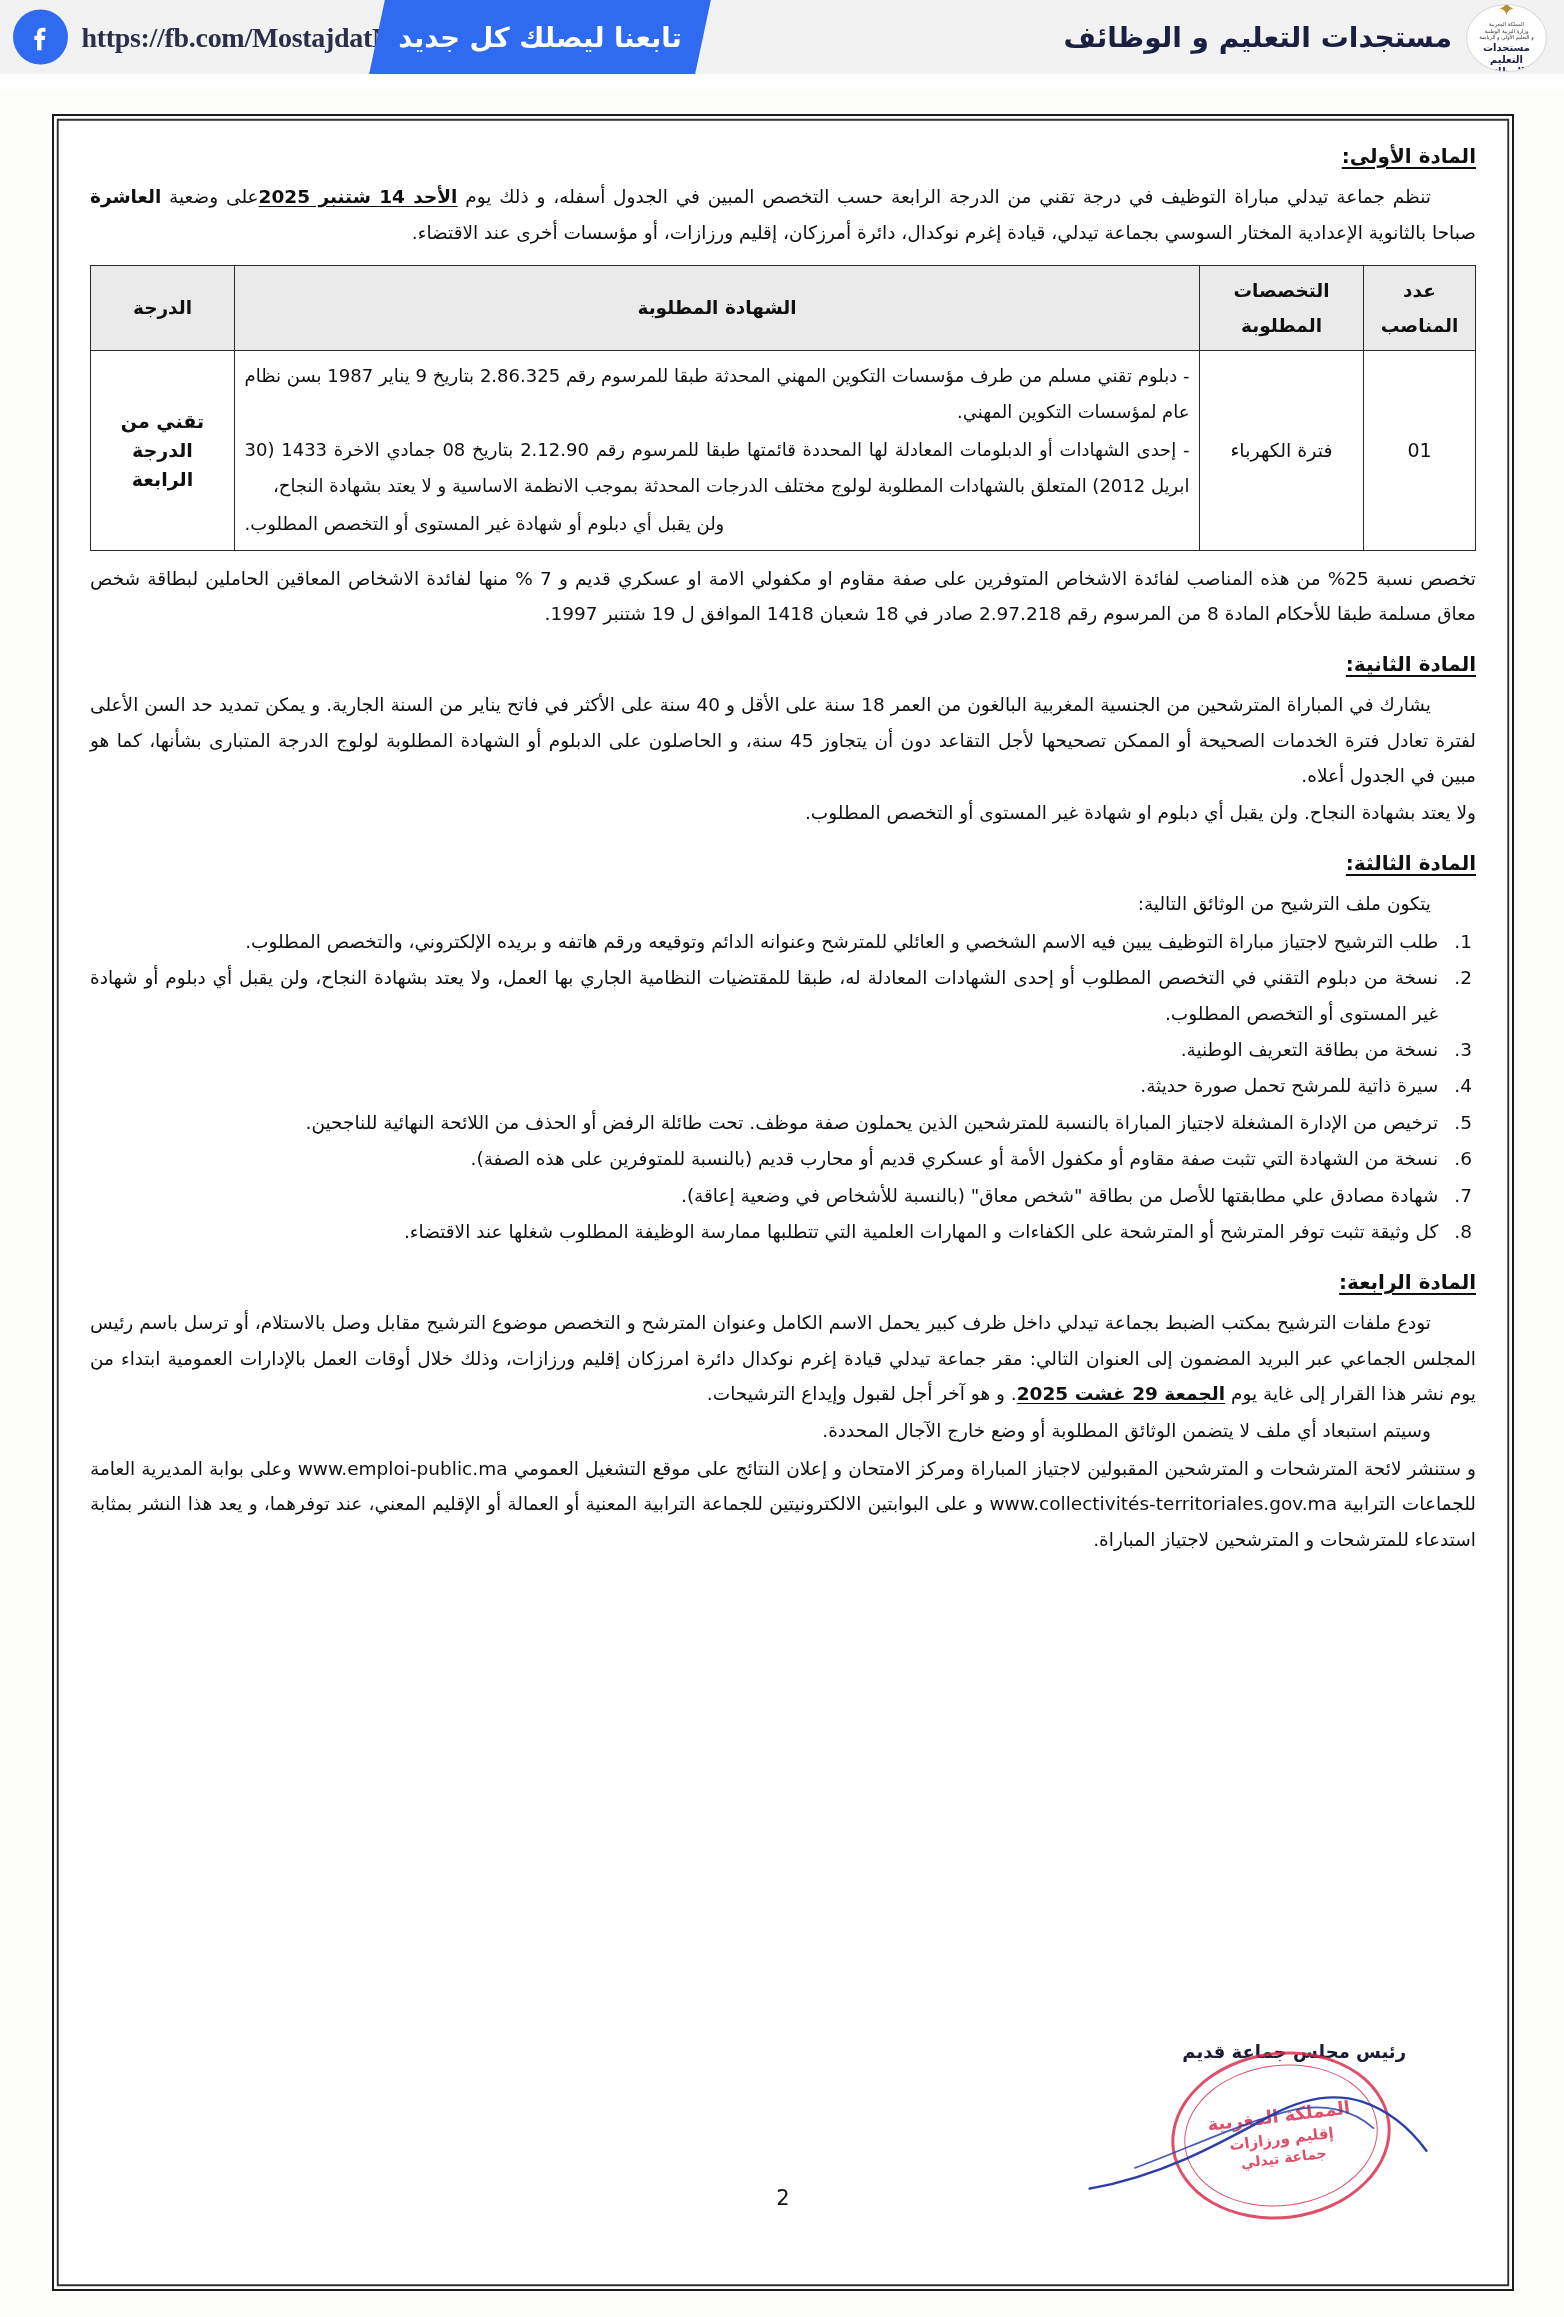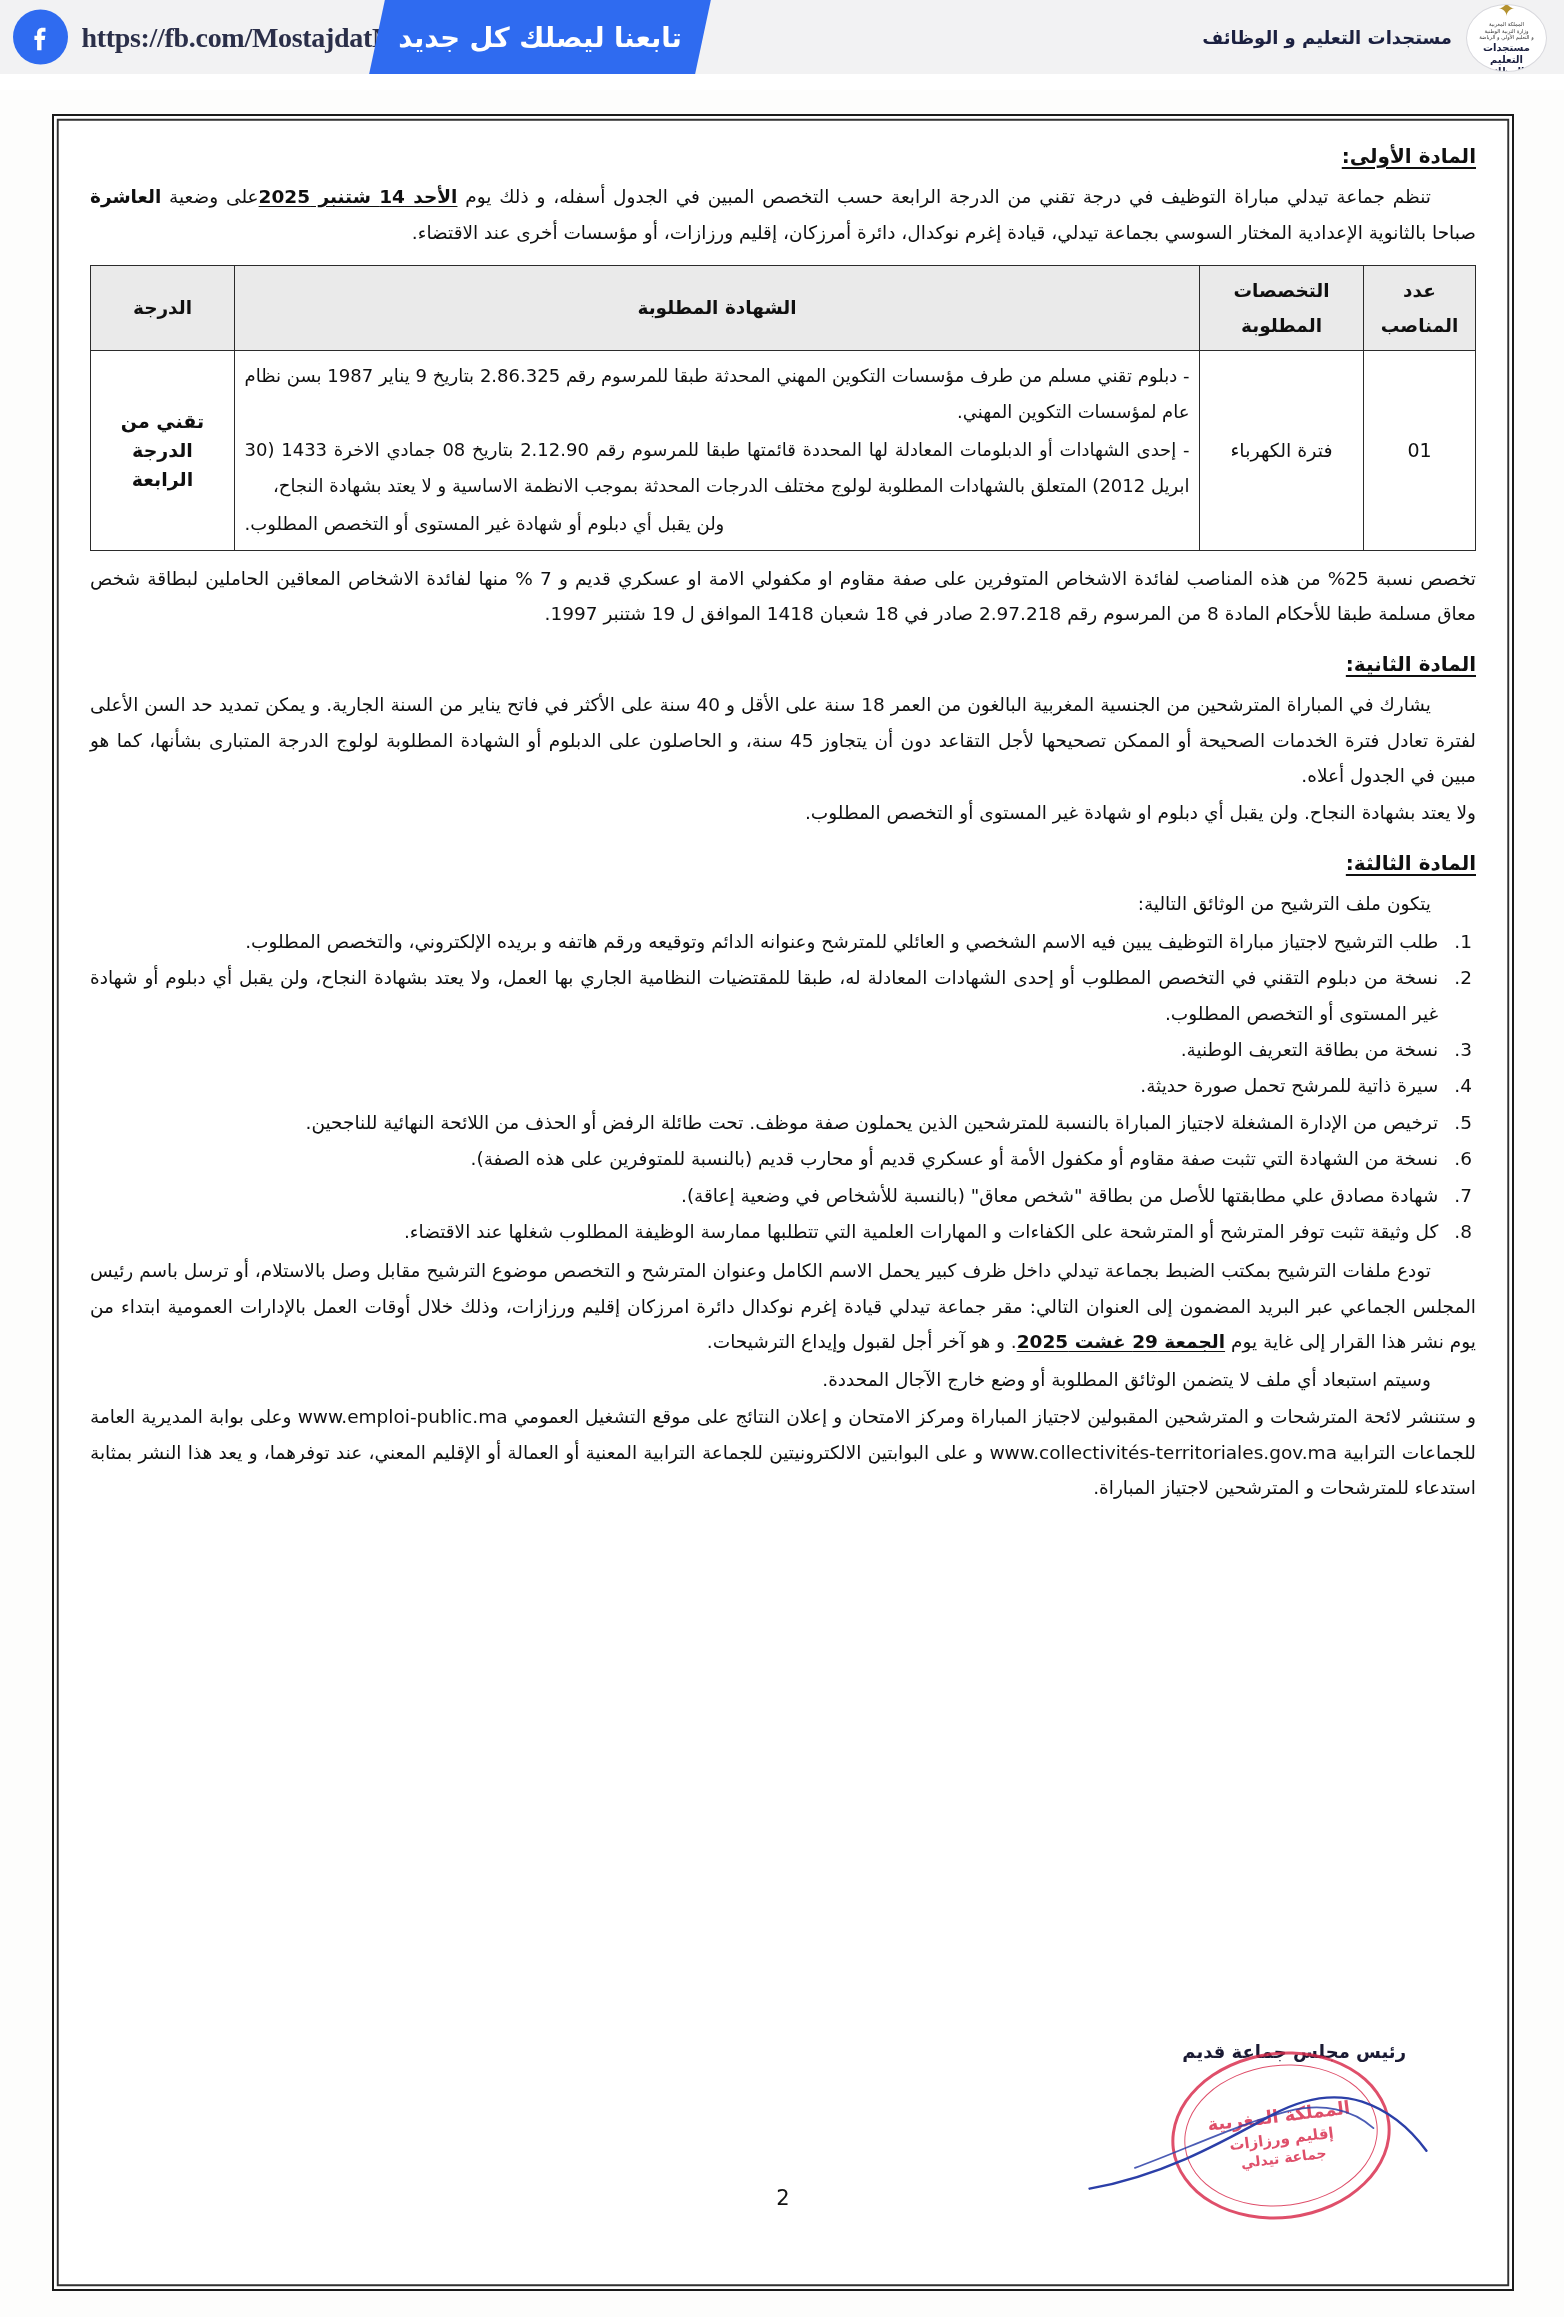--- a/index.html
+++ b/index.html
@@ -75,21 +75,21 @@
     font-size: 27.4px;
     font-weight: bold;
     white-space: nowrap;
     direction: rtl;
   }
   .banner-right-title {
     position: absolute;
     right: 112px;
     top: 50%;
     transform: translateY(-50%);
-    font-size: 18px;
+    font-size: 28px;
     font-weight: bold;
     color: #1b2040;
     white-space: nowrap;
     direction: rtl;
   }
   .emblem {
     position: absolute;
     right: 17px;
     top: 3.8px;
     width: 81px;
@@ -334,20 +334,21 @@
     <li>طلب الترشيح لاجتياز مباراة التوظيف يبين فيه الاسم الشخصي و العائلي للمترشح وعنوانه الدائم وتوقيعه ورقم هاتفه و بريده الإلكتروني، والتخصص المطلوب.</li>
     <li>نسخة من دبلوم التقني في التخصص المطلوب أو إحدى الشهادات المعادلة له، طبقا للمقتضيات النظامية الجاري بها العمل، ولا يعتد بشهادة النجاح، ولن يقبل أي دبلوم أو شهادة غير المستوى أو التخصص المطلوب.</li>
     <li>نسخة من بطاقة التعريف الوطنية.</li>
     <li>سيرة ذاتية للمرشح تحمل صورة حديثة.</li>
     <li>ترخيص من الإدارة المشغلة لاجتياز المباراة بالنسبة للمترشحين الذين يحملون صفة موظف. تحت طائلة الرفض أو الحذف من اللائحة النهائية للناجحين.</li>
     <li>نسخة من الشهادة التي تثبت صفة مقاوم أو مكفول الأمة أو عسكري قديم أو محارب قديم (بالنسبة للمتوفرين على هذه الصفة).</li>
     <li>شهادة مصادق علي مطابقتها للأصل من بطاقة "شخص معاق" (بالنسبة للأشخاص في وضعية  إعاقة).</li>
     <li>كل وثيقة تثبت توفر المترشح أو المترشحة على الكفاءات و المهارات العلمية التي تتطلبها ممارسة الوظيفة المطلوب شغلها عند الاقتضاء.</li>
   </ol>
 
+  <span class="art-head">المادة الرابعة:</span>
   <p class="para"><span>تودع ملفات الترشيح بمكتب الضبط بجماعة تيدلي داخل ظرف كبير يحمل الاسم الكامل وعنوان المترشح و التخصص موضوع الترشيح مقابل وصل بالاستلام، أو ترسل باسم رئيس المجلس الجماعي عبر البريد المضمون إلى العنوان التالي: مقر جماعة  تيدلي قيادة إغرم نوكدال دائرة  امرزكان إقليم ورزازات، وذلك  خلال  أوقات  العمل  بالإدارات العمومية ابتداء من يوم نشر هذا القرار إلى غاية يوم </span><span class="u">الجمعة 29 غشت 2025</span><span>. و هو آخر أجل لقبول وإيداع الترشيحات.</span></p>
   <p class="para">وسيتم استبعاد أي ملف لا يتضمن الوثائق المطلوبة أو وضع خارج الآجال المحددة.</p>
   <p class="para noind"><span>و ستنشر لائحة المترشحات و المترشحين المقبولين لاجتياز المباراة ومركز الامتحان و إعلان النتائج على موقع التشغيل العمومي </span><span style="direction:ltr; display:inline-block;">www.emploi-public.ma</span><span> وعلى بوابة المديرية العامة للجماعات الترابية </span><span style="direction:ltr; display:inline-block;">www.collectivités-territoriales.gov.ma</span><span> و على البوابتين الالكترونيتين للجماعة الترابية المعنية أو العمالة أو الإقليم المعني، عند توفرهما، و يعد هذا النشر بمثابة استدعاء للمترشحات و المترشحين لاجتياز المباراة.</span></p>
 
 </div>
 
   <div class="footer-zone">
     <div class="signature-label">رئيس مجلس جماعة قديم</div>
 
     <div class="stamp">

